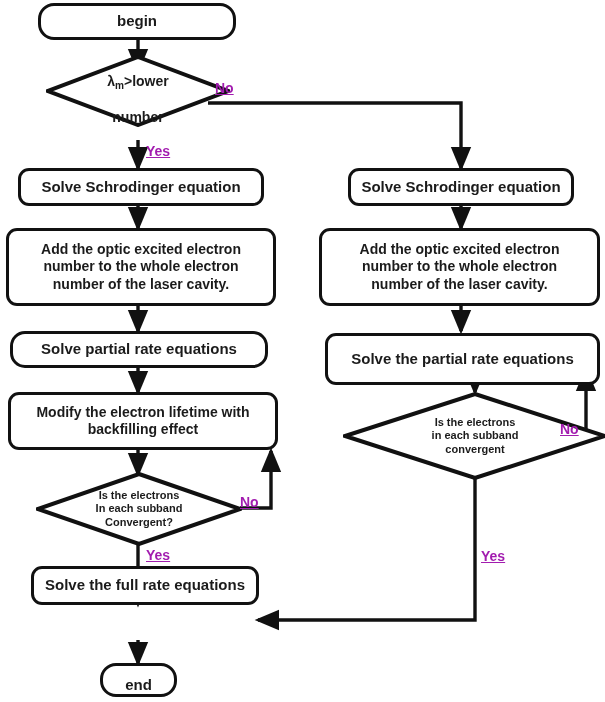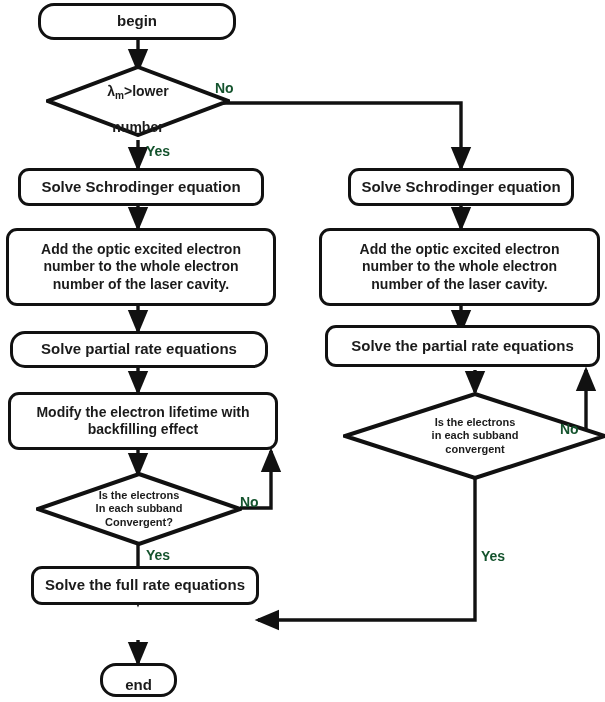--- a/index.html
+++ b/index.html
@@ -59,25 +59,26 @@
     top: 0;
     width: 100%;
     height: 100%;
   }
   .node.diamond .node-text {
     position: relative;
     z-index: 3;
   }
   .edge-label {
     position: absolute;
-    color: #14532d;
+    color: #a21caf;
     font-size: 14px;
     font-weight: bold;
     z-index: 3;
     white-space: nowrap;
+    text-decoration: underline;
   }
   .sub {
     font-size: 0.72em;
     vertical-align: -0.28em;
     font-weight: bold;
   }
   .fs15 { font-size: 15px; }
   .fs14 { font-size: 14px; }
   .fs13p5 { font-size: 11px; }
 </style>
@@ -118,21 +119,21 @@
       <path d="M475,479 L475,620 L258,620" marker-end="url(#arrow)"></path>
 
       <path d="M138,640 L138,663" marker-end="url(#arrow)"></path>
     </g>
   </svg>
 
   <div class="node box terminal" style="left:38px; top:3px; width:198px; height:37px;">
     <span class="node-text fs15">begin</span>
   </div>
 
-  <div class="node diamond" style="left:46px; top:65px; width:184px; height:72px;">
+  <div class="node diamond" style="left:46px; top:55px; width:184px; height:72px;">
     <svg class="dia-shape" viewBox="0 0 184 72" preserveAspectRatio="none">
       <polygon points="92,2 182,36 92,70 2,36" fill="#ffffff" stroke="#111111" stroke-width="4" vector-effect="non-scaling-stroke"></polygon>
     </svg>
     <span class="node-text fs14">
       <span>λ</span><span class="sub">m</span><span>&gt;lower</span><br>
       <span>number</span>
     </span>
   </div>
   <div class="edge-label" style="left:215px; top:80px;">No</div>
   <div class="edge-label" style="left:146px; top:143px;">Yes</div>
@@ -170,21 +171,21 @@
   <div class="node box" style="left:348px; top:168px; width:226px; height:38px;">
     <span class="node-text fs15">Solve Schrodinger equation</span>
   </div>
 
   <div class="node box" style="left:319px; top:228px; width:281px; height:78px;">
     <span class="node-text fs14">Add the optic excited electron
 number to the whole electron
 number of the laser cavity.</span>
   </div>
 
-  <div class="node box" style="left:325px; top:325px; width:275px; height:42px;">
+  <div class="node box" style="left:325px; top:333px; width:275px; height:52px;">
     <span class="node-text fs15">Solve the partial rate equations</span>
   </div>
 
   <div class="node diamond" style="left:343px; top:392px; width:264px; height:88px;">
     <svg class="dia-shape" viewBox="0 0 264 88" preserveAspectRatio="none">
       <polygon points="132,2 262,44 132,86 2,44" fill="#ffffff" stroke="#111111" stroke-width="4" vector-effect="non-scaling-stroke"></polygon>
     </svg>
     <span class="node-text fs13p5">Is the electrons
 in each subband
 convergent</span>

